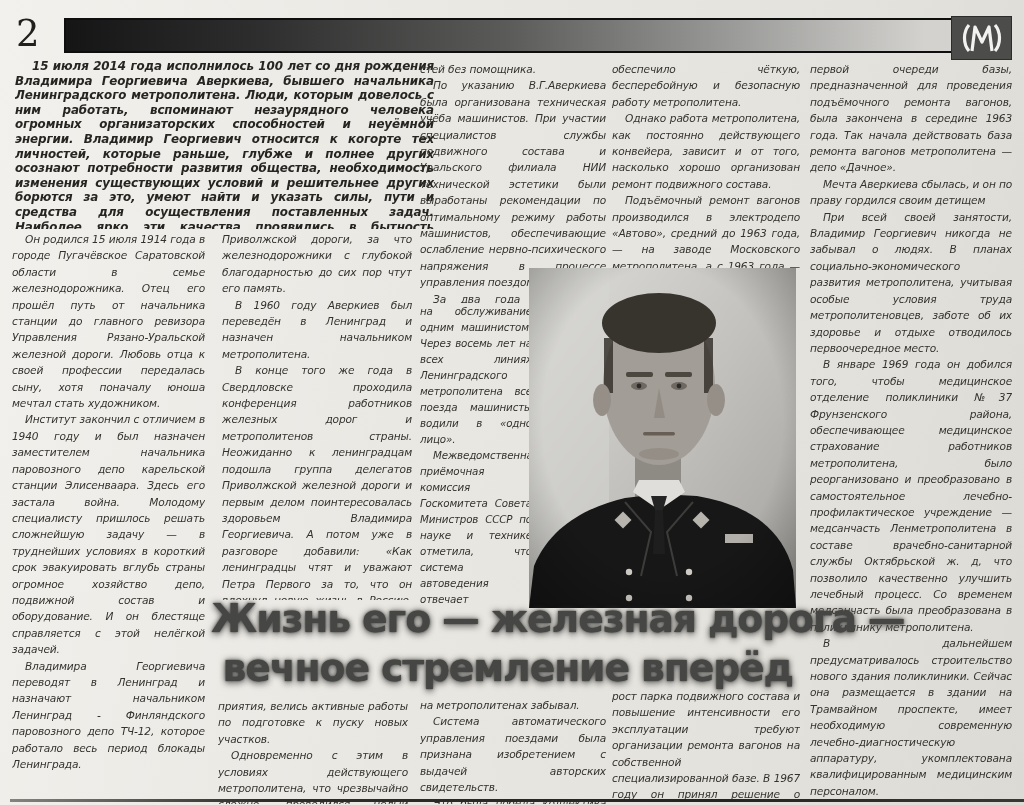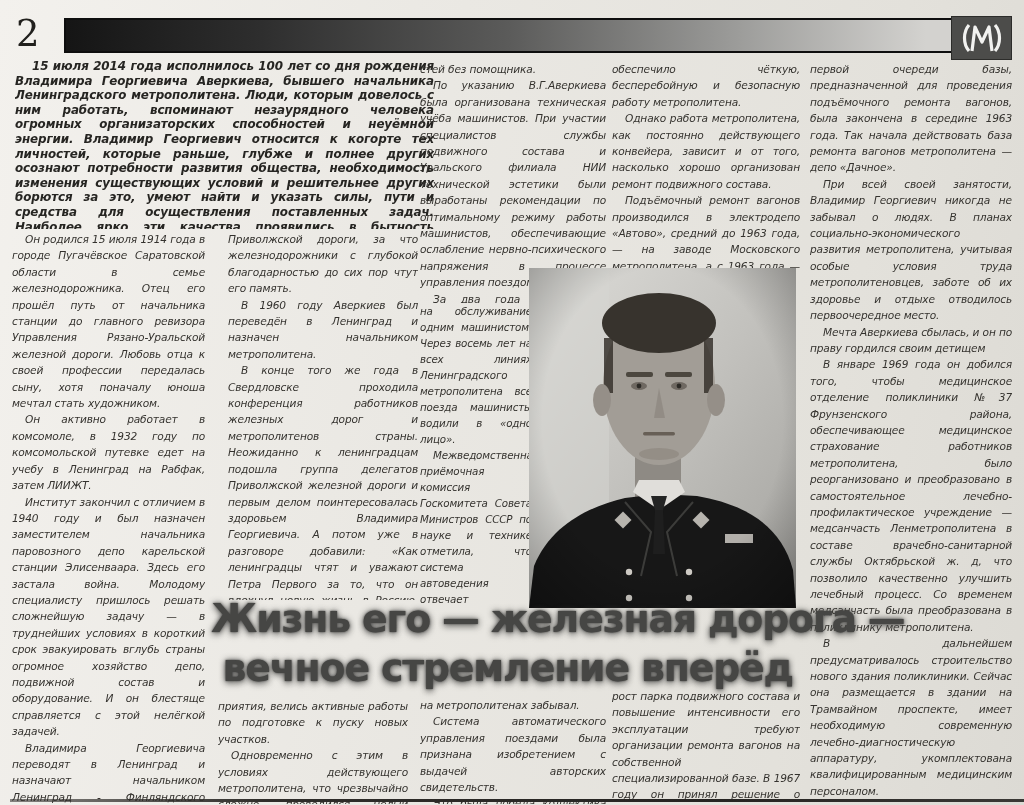--- a/index.html
+++ b/index.html
@@ -71,26 +71,25 @@
     <path d="M12,31 L15,7 L22,22 L29,7 L32,31" stroke="#f2f2f0" stroke-width="3.2" fill="none" stroke-linejoin="round"></path>
   </svg>
 </div>
 
 <section class="lede">
   <p>15 июля 2014 года исполнилось 100 лет со дня рождения  Владимира Георгиевича Аверкиева, бывшего начальника Ленинградского метрополитена. Люди, которым довелось с ним работать, вспоминают незаурядного человека огромных организаторских способностей и неуёмной энергии. Владимир Георгиевич относится к когорте тех личностей, которые раньше, глубже и полнее других осознают потребности развития общества, необходимость изменения существующих условий и решительнее других борются за это, умеют найти и указать силы, пути и средства для осуществления поставленных задач. Наиболее ярко эти качества проявились в бытность Владимира Георгиевича начальником Ленинградского метро.</p>
 </section>
 
 <section class="col" style="left:12px;top:231px;width:193px;height:572px">
     <p class="para">Он родился 15 июля 1914 года в городе Пугачёвское Саратовской области в семье железнодорожника. Отец его прошёл путь от начальника станции до главного ревизора Управления Рязано-Уральской железной дороги. Любовь отца к своей профессии передалась сыну, хотя поначалу юноша мечтал стать художником.</p>
-    <p class="para">Он активно работает в комсомоле, в 1932 году по комсомольской путевке едет на учебу в Ленинград на Рабфак, затем ЛИИЖТ.</p>
     <p class="para">Институт закончил с отличием в 1940 году и был назначен заместителем начальника паровозного депо карельской станции Элисенваара. Здесь его застала война. Молодому специалисту пришлось решать сложнейшую задачу — в труднейших условиях в короткий срок эвакуировать вглубь страны огромное хозяйство депо, подвижной состав и оборудование. И он блестяще справляется с этой нелёгкой задачей.</p>
     <p class="para">Владимира Георгиевича переводят в Ленинград и назначают начальником Ленинград - Финляндского паровозного депо ТЧ-12, которое работало весь период блокады Ленинграда.</p>
   </section>
 
-<section class="col" style="left:228px;top:231px;width:190px;height:369px">
+<section class="col" style="left:222px;top:231px;width:190px;height:369px">
   <p class="cont">Приволжской дороги, за что железнодорожники с глубокой благодарностью до сих пор чтут его память.</p>
 <p class="para">В 1960 году Аверкиев был переведён в Ленинград и назначен начальником метрополитена.</p>
     <p class="para">В конце того же года в Свердловске проходила конференция работников железных дорог и метрополитенов страны. Неожиданно к ленинградцам подошла группа делегатов Приволжской железной дороги и первым делом поинтересовалась здоровьем Владимира Георгиевича. А потом уже в разговоре добавили: «Как ленинградцы чтят и уважают Петра Первого за то, что он вдохнул новую жизнь в Россию, так мы на Приволжской дороге чтим и уважаем В.Г. Аверкиева». Такая оценка и сравнение, конечно же, дорогого стоят.</p>
   </section>
 
 <section class="col" style="left:218px;top:698px;width:190px;height:106px">
   <p class="cont">приятия, велись активные работы по подготовке к пуску новых участков.</p>
 <p class="para">Одновременно с этим в условиях действующего метрополитена, что чрезвычайно сложно, проводился целый комплекс работ по усовершенствованию, реконструкции и модернизации различных систем, устройств и оборудования.</p>
   </section>
 
@@ -116,22 +115,22 @@
 <p class="para">Однако работа метрополитена, как постоянно действующего конвейера, зависит и от того, насколько хорошо организован ремонт подвижного состава.</p>
     <p class="para">Подъёмочный ремонт вагонов производился в электродепо «Автово», средний до 1963 года, — на заводе Московского метрополитена, а с 1963 года — на Октябрьском вагоноремонтном заводе.</p>
   </section>
 
 <section class="col" style="left:612px;top:688px;width:188px;height:116px">
   <p class="cont">рост парка подвижного состава и повышение интенсивности его эксплуатации требуют организации ремонта вагонов на собственной специализированной базе. В 1967 году он принял решение о строительстве в депо «Дачное» базы для подъёмочного, среднего и капитального ремонта вагонов — фактически вагоноре-</p>
 </section>
 
 <section class="col" style="left:810px;top:61px;width:202px;height:742px">
   <p class="cont">первой очереди базы, предназначенной для проведения подъёмочного ремонта вагонов, была закончена в середине 1963 года. Так начала действовать база ремонта вагонов метрополитена — депо «Дачное».</p>
-<p class="para">При всей своей занятости, Владимир Георгиевич никогда не забывал о людях. В планах социально-экономического развития метрополитена, учитывая особые условия труда метрополитеновцев, заботе об их здоровье и отдыхе отводилось первоочередное место.</p>
-    <p class="para">Мечта Аверкиева сбылась, и он по праву гордился своим детищем</p>
+<p class="para">Мечта Аверкиева сбылась, и он по праву гордился своим детищем</p>
+    <p class="para">При всей своей занятости, Владимир Георгиевич никогда не забывал о людях. В планах социально-экономического развития метрополитена, учитывая особые условия труда метрополитеновцев, заботе об их здоровье и отдыхе отводилось первоочередное место.</p>
     <p class="para">В январе 1969 года он добился того, чтобы медицинское отделение поликлиники №37 Фрунзенского района, обеспечивающее медицинское страхование работников метрополитена, было реорганизовано и преобразовано в самостоятельное лечебно-профилактическое учреждение — медсанчасть Ленметрополитена в составе врачебно-санитарной службы Октябрьской ж. д, что позволило качественно улучшить лечебный процесс. Со временем медсанчасть была преобразована в поликлинику метрополитена.</p>
     <p class="para">В дальнейшем предусматривалось строительство нового здания поликлиники. Сейчас она размещается в здании на Трамвайном проспекте, имеет необходимую современную лечебно-диагностическую аппаратуру, укомплектована квалифицированным медицинским персоналом.</p>
     <p class="para">По инициативе начальника в 1969 году при метрополитене была создана санэпидстанция (СЭС), что способствовало улучшению здравоохранения на предприятии.</p>
   </section>
 
 <figure class="photo" style="margin:0">
   <svg viewBox="0 0 267 340" preserveAspectRatio="none" aria-hidden="true">
     <defs>
       <linearGradient id="pbg" x1="0" y1="0" x2="1" y2="1">
         <stop offset="0" stop-color="#dddcd8"></stop>

